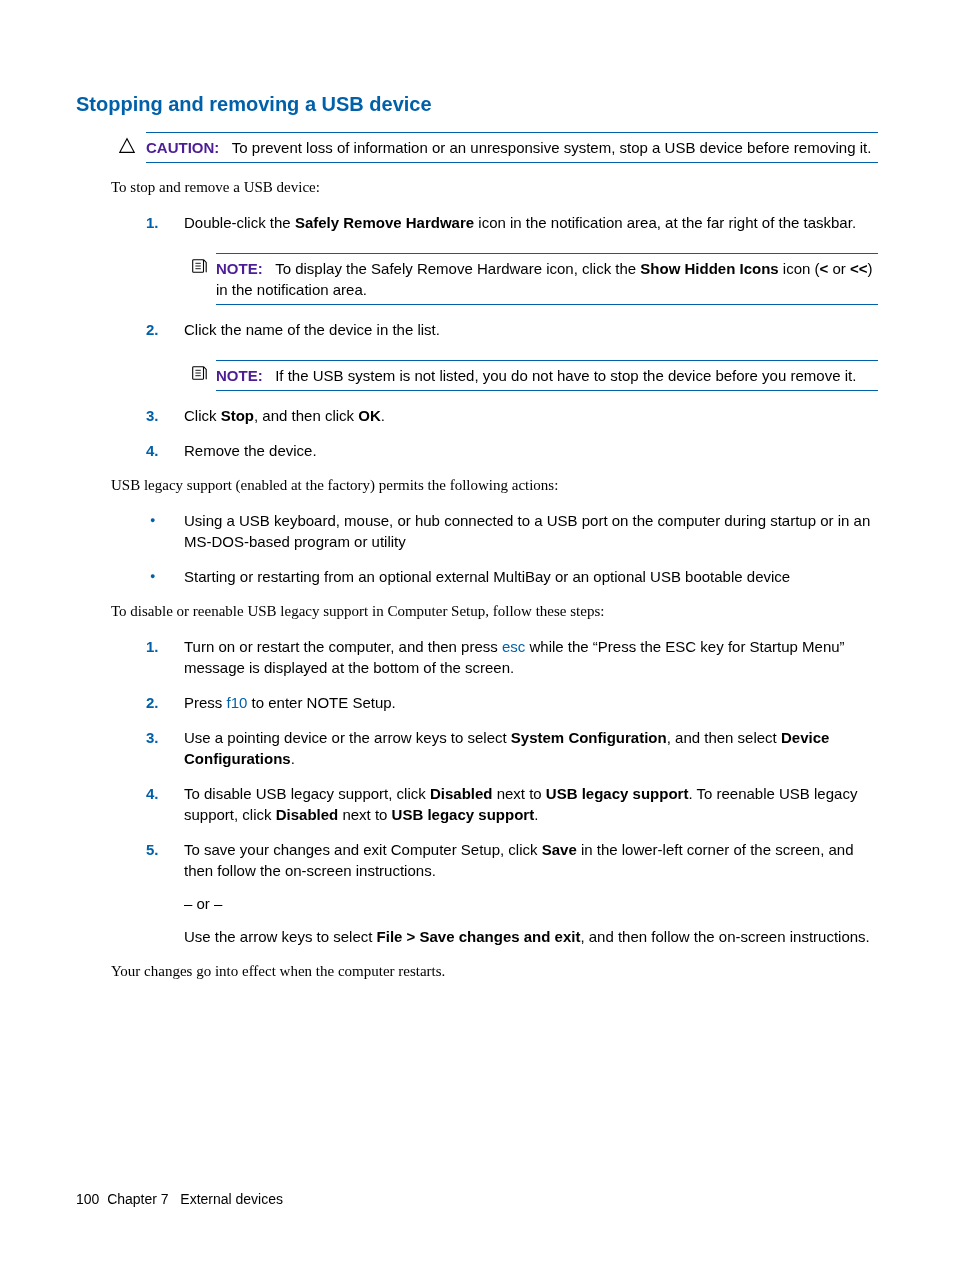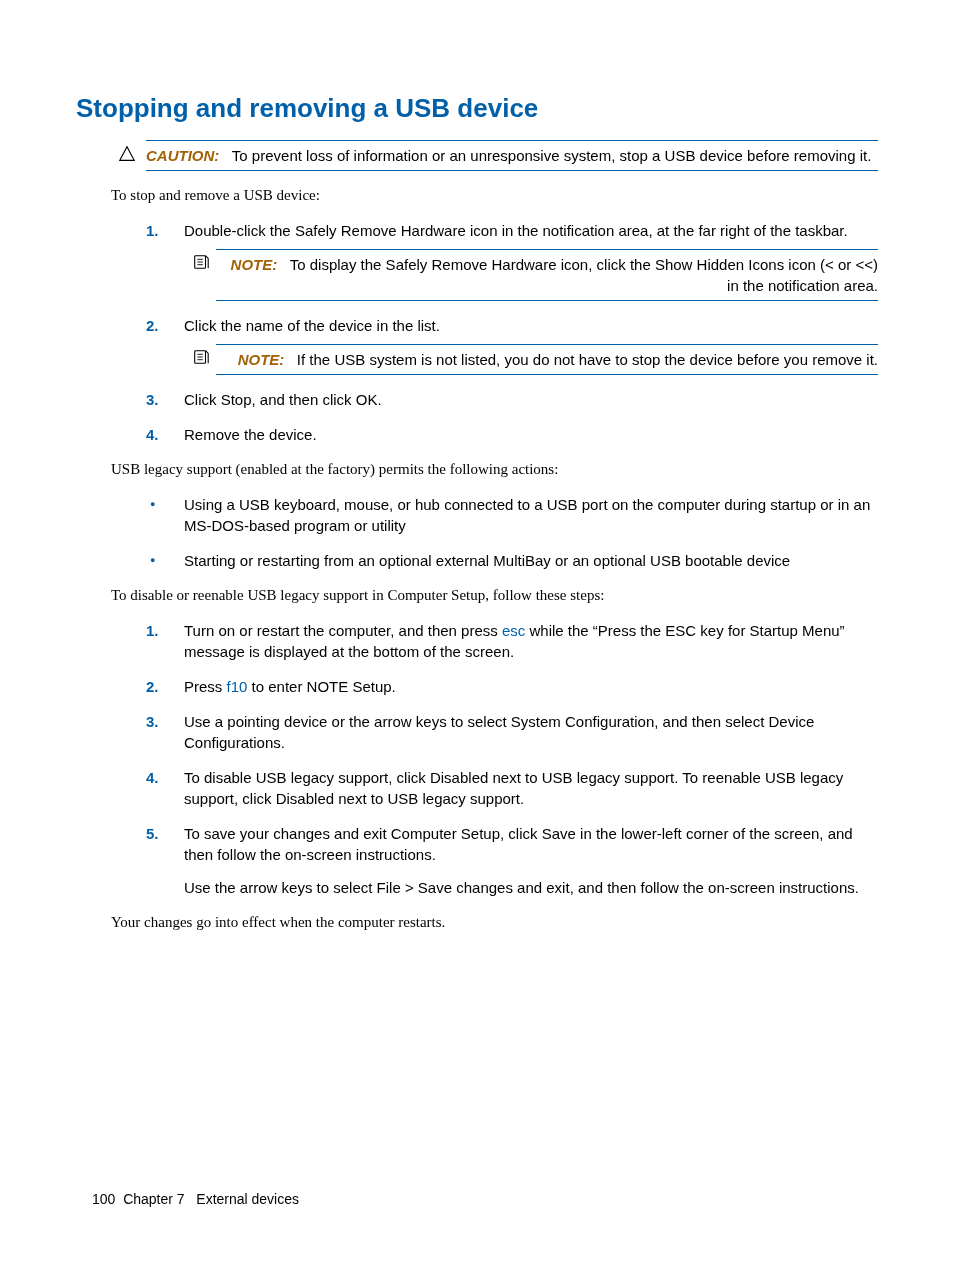--- a/index.html
+++ b/index.html
@@ -13,38 +13,37 @@
   }
   .page {
     width: 954px;
     height: 1270px;
     padding: 90px 76px 40px 76px;
     box-sizing: border-box;
     position: relative;
   }
   h2.section-heading {
     color: #0060a9;
-    font-size: 26px;
+    font-size: 20px;
     font-weight: bold;
     margin: 0 0 14px 0;
   }
   .callout {
     margin-left: 70px;
     margin-bottom: 14px;
     position: relative;
   }
   .callout-inner {
     border-top: 1px solid #0060a9;
     border-bottom: 1px solid #0060a9;
     padding: 4px 0 4px 0;
   }
   .callout-label {
-    color: #a16207;
+    color: #4c1d95;
     font-weight: bold;
-    font-style: italic;
   }
   .callout-icon {
     position: absolute;
     left: -28px;
     top: 5px;
     width: 20px;
     height: 20px;
   }
   .caution-icon svg { width: 18px; height: 18px; }
   .note-icon svg { width: 18px; height: 18px; }
@@ -83,40 +82,39 @@
   ul.bulleted > li::before {
     content: "●";
     position: absolute;
     left: 4px;
     top: 4px;
     color: #0060a9;
     font-size: 9px;
   }
   .sub-callout {
     margin-left: 32px;
-    margin-top: 8px;
+    margin-top: 20px;
     margin-bottom: 12px;
     position: relative;
-    text-align: right;
   }
   .sub-callout .callout-icon {
     left: -26px;
     top: 4px;
   }
   .sub-para {
     margin-top: 12px;
   }
   .footer {
     position: absolute;
     bottom: 60px;
-    left: 92px;
+    left: 76px;
     font-size: 14px;
   }
   .keycap { color: #0060a9; }
-  b { font-weight: normal; }
+  b { font-weight: bold; }
 </style>
 </head>
 <body>
 
 <div class="page">
 
   <h2 class="section-heading">Stopping and removing a USB device</h2>
 
   <div class="callout">
     <span class="callout-icon caution-icon">
@@ -207,20 +205,21 @@
       <span class="num">3.</span>
       <span><span>Use a pointing device or the arrow keys to select </span><b>System Configuration</b><span>, and then select </span><b>Device Configurations</b><span>.</span></span>
     </li>
     <li>
       <span class="num">4.</span>
       <span><span>To disable USB legacy support, click </span><b>Disabled</b><span> next to </span><b>USB legacy support</b><span>. To reenable USB legacy support, click </span><b>Disabled</b><span> next to </span><b>USB legacy support</b><span>.</span></span>
     </li>
     <li>
       <span class="num">5.</span>
       <span><span>To save your changes and exit Computer Setup, click </span><b>Save</b><span> in the lower-left corner of the screen, and then follow the on-screen instructions.</span></span>
+      <div class="sub-para">– or –</div>
       <div class="sub-para"><span>Use the arrow keys to select </span><b>File &gt; Save changes and exit</b><span>, and then follow the on-screen instructions.</span></div>
     </li>
   </ol>
 
   <div class="plain">Your changes go into effect when the computer restarts.</div>
 
   <div class="footer">
     <span>100</span>&nbsp;&nbsp;<span>Chapter 7&nbsp;&nbsp;&nbsp;External devices</span>
   </div>
 

